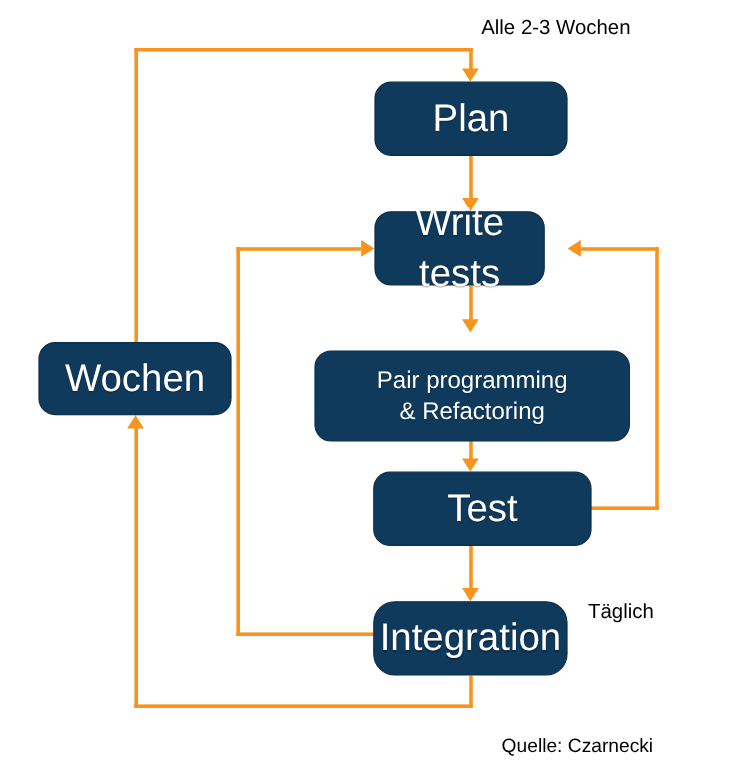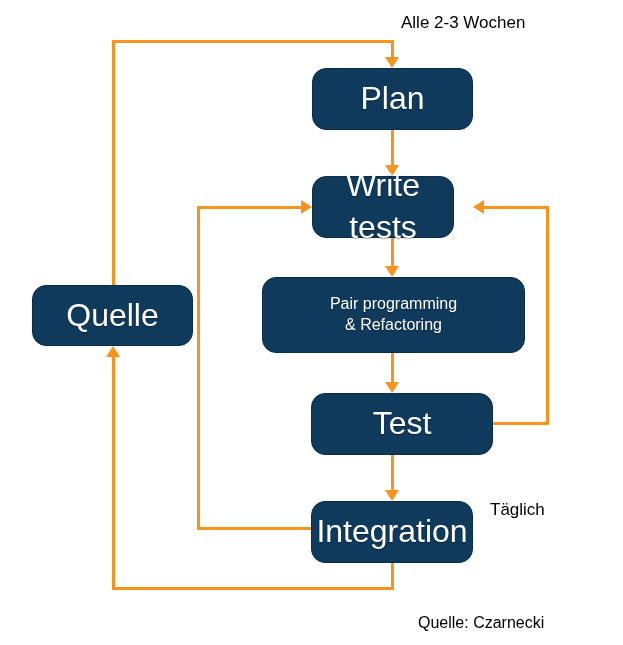--- a/index.html
+++ b/index.html
@@ -87,30 +87,30 @@
   <div class="arrow up" style="left:106px;top:346px;"></div>
 
   <div class="node" style="left:312px;top:68px;width:161px;height:62px;">
     <span class="lbl">Plan</span>
   </div>
 
   <div class="node" style="left:312px;top:176px;width:142px;height:62px;">
     <span class="lbl">Write tests</span>
   </div>
 
-  <div class="node" style="left:262px;top:277px;width:263px;height:76px;font-size:16px;">
+  <div class="node" style="left:262px;top:292px;width:263px;height:76px;font-size:20px;">
     <span class="lbl">Pair programming
 &amp; Refactoring</span>
   </div>
 
   <div class="node" style="left:311px;top:393px;width:182px;height:62px;">
     <span class="lbl">Test</span>
   </div>
 
-  <div class="node" style="left:311px;top:501px;width:162px;height:62px;">
+  <div class="node" style="left:311px;top:501px;width:162px;height:62px;border-radius:18px;">
     <span class="lbl">Integration</span>
   </div>
 
   <div class="node" style="left:32px;top:285px;width:161px;height:61px;">
-    <span class="lbl">Quelle</span>
+    <span class="lbl">Wochen</span>
   </div>
 
 </div>
 
 </body></html>

